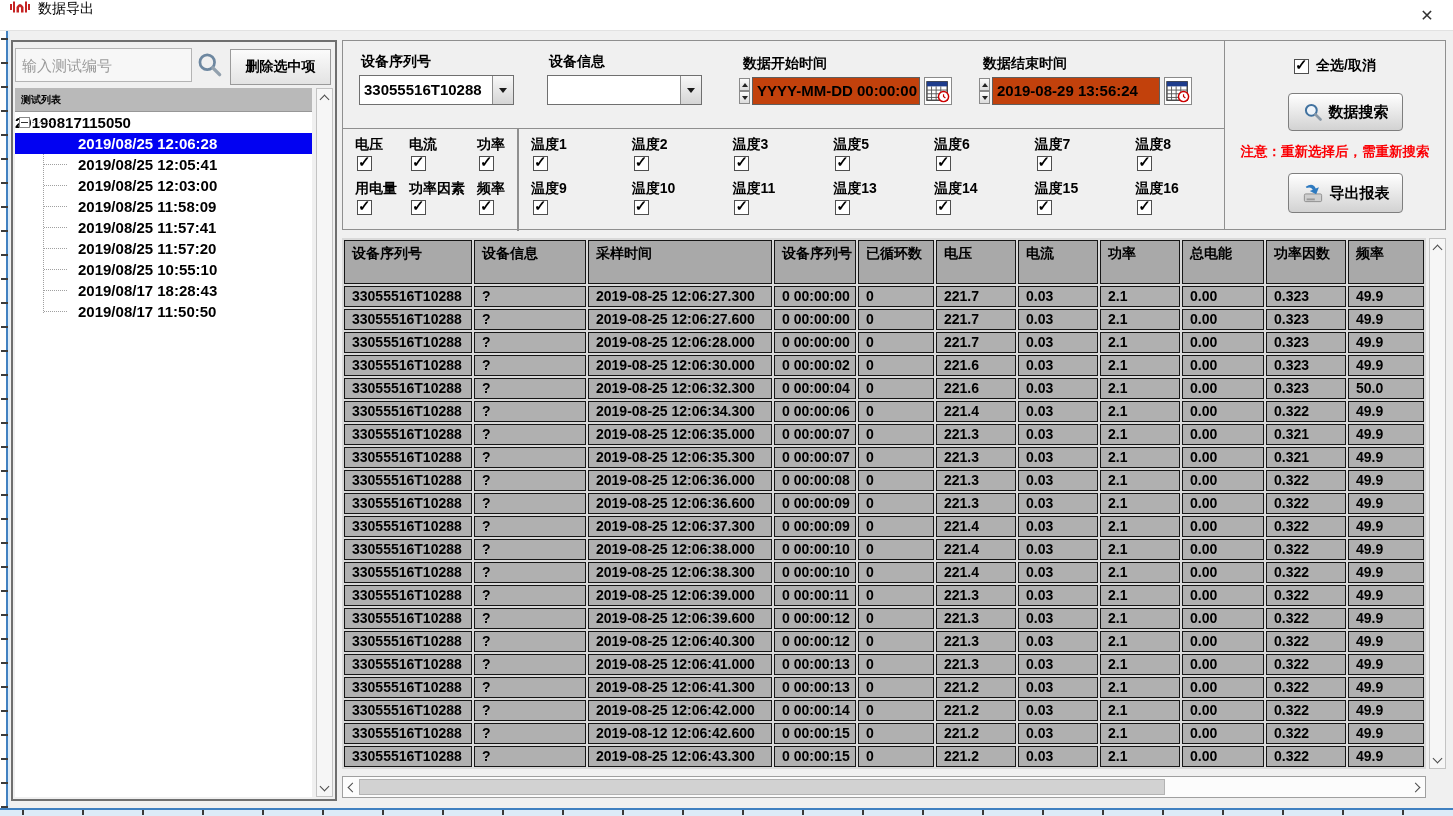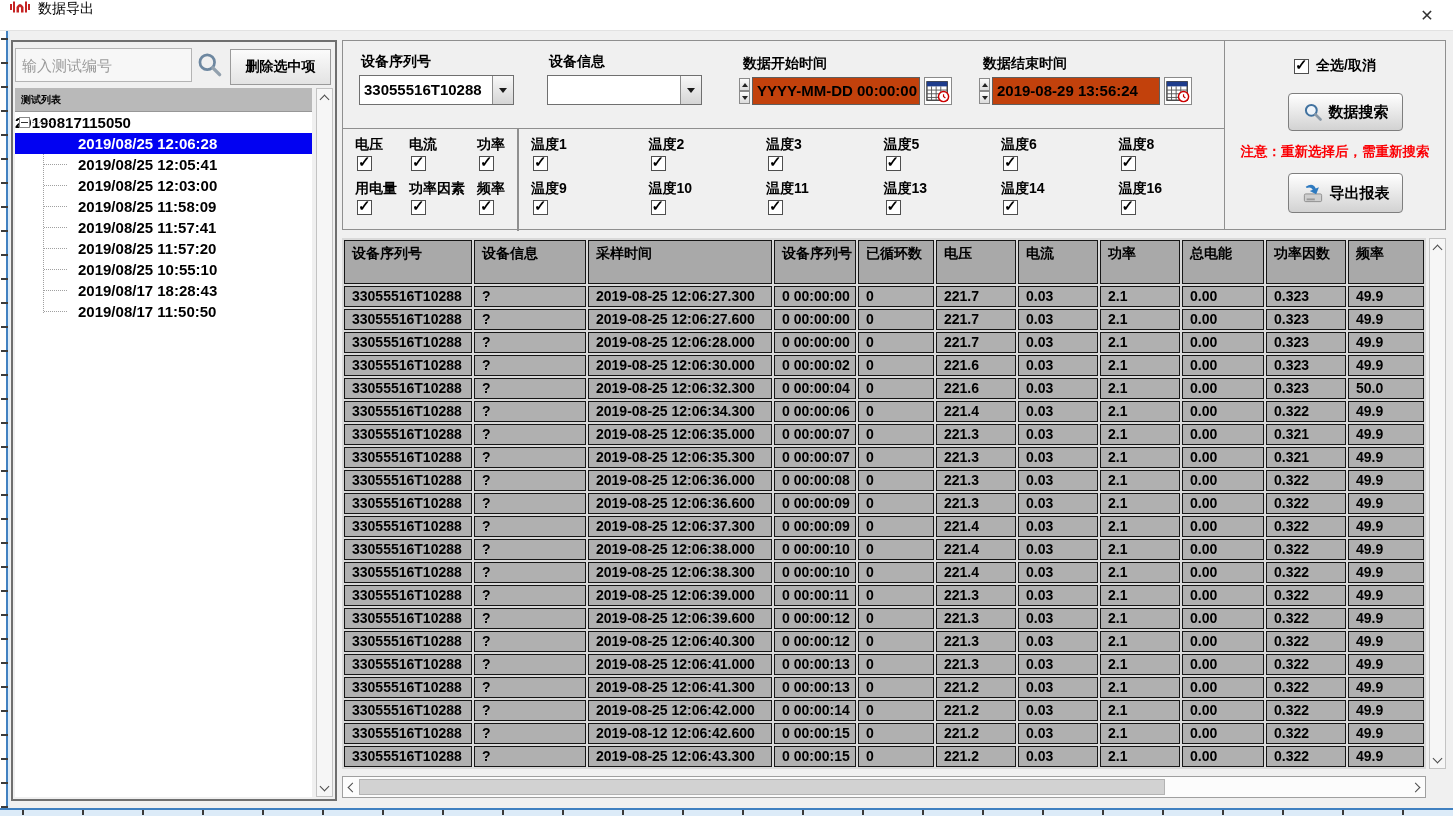--- a/index.html
+++ b/index.html
@@ -295,20 +295,26 @@
               <div class="cb-label">温度13</div>
               <span class="cb checked"></span>
             </div>
             <div class="cb-col">
               <div class="cb-label">温度6</div>
               <span class="cb checked"></span>
               <div class="cb-label">温度14</div>
               <span class="cb checked"></span>
             </div>
             <div class="cb-col">
+              <div class="cb-label">温度7</div>
+              <span class="cb checked"></span>
+              <div class="cb-label">温度15</div>
+              <span class="cb checked"></span>
+            </div>
+            <div class="cb-col">
               <div class="cb-label">温度8</div>
               <span class="cb checked"></span>
               <div class="cb-label">温度16</div>
               <span class="cb checked"></span>
             </div>
           </div>
         </div>
     </div>
 
     <div class="vdiv-main"></div>

